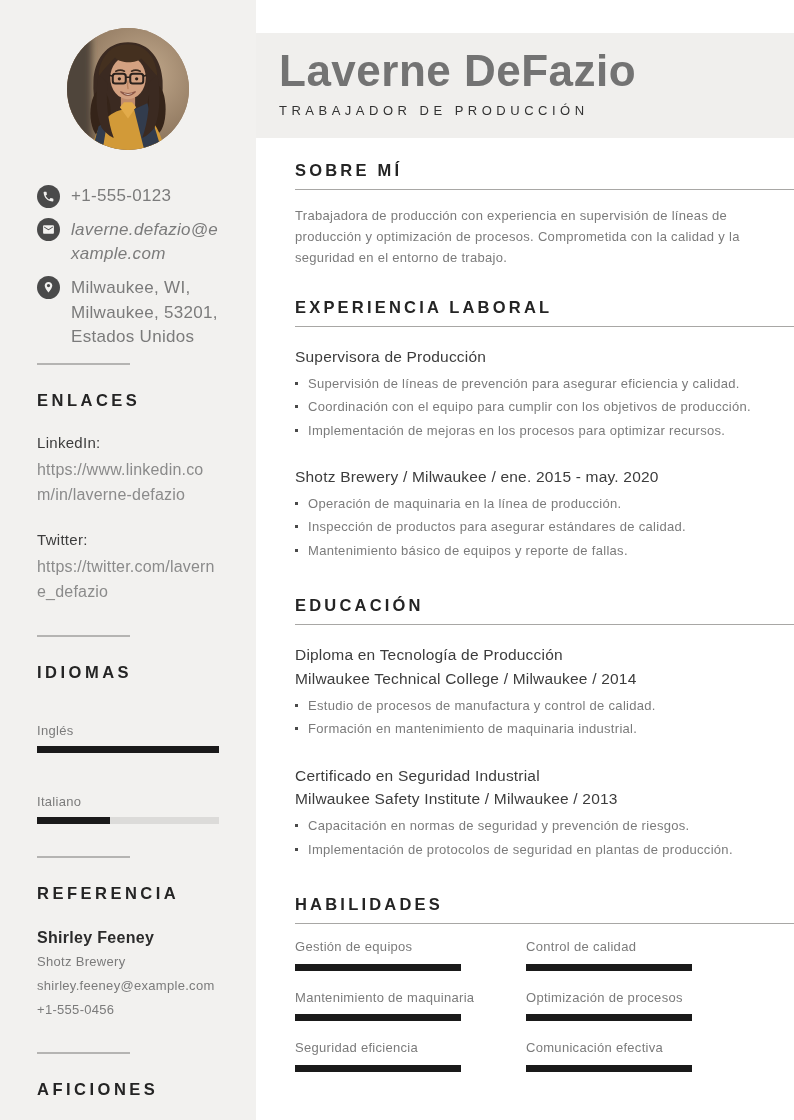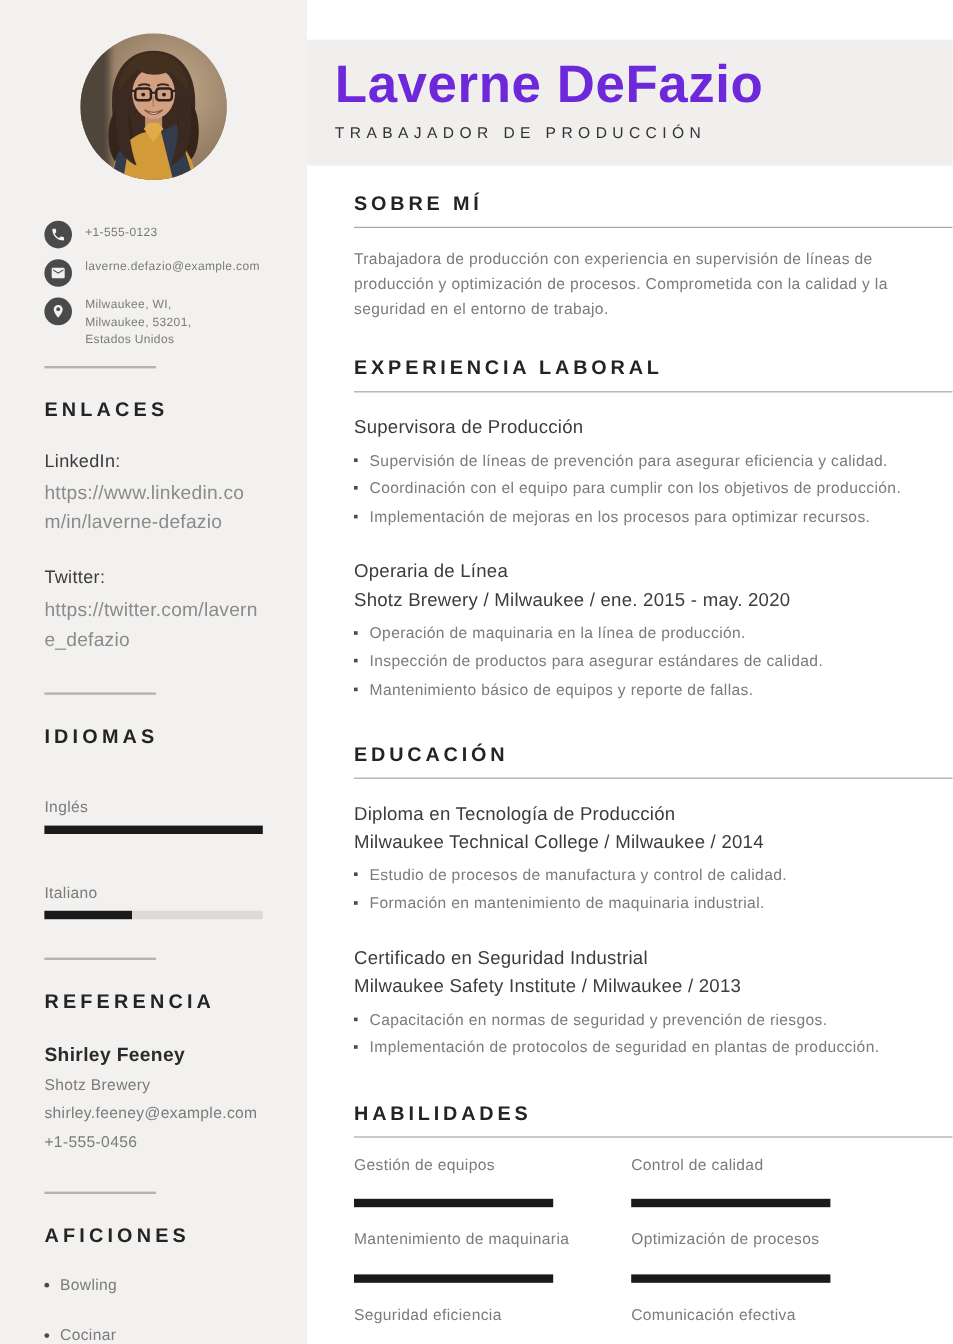--- a/index.html
+++ b/index.html
@@ -16,22 +16,22 @@
   
   .sidebar{position:absolute;left:0;top:0;width:256px;height:1120px;background:var(--sidebar-bg,#f2f1ef);padding:0 37px;}
   .photo{width:122px;height:122px;border-radius:50%;overflow:hidden;margin:28px auto 0;background:#a08467;}
   .photo svg{display:block;width:100%;height:100%;}
 
   .contact{margin-top:34px;display:flex;flex-direction:column;gap:9px;}
   .c-row{display:flex;gap:11px;align-items:flex-start;}
   .c-row.center{align-items:center;}
   .c-ic{width:23px;height:23px;border-radius:50%;background:var(--icon-bg,#4a4a4a);flex:0 0 23px;display:flex;align-items:center;justify-content:center;}
   .c-ic svg{width:13px;height:13px;fill:#f2f1ef;}
-  .c-text{font-size:10px;color:var(--body-text,#7b7b7b);line-height:1.45;letter-spacing:.3px;}
-  .c-text.brk{word-break:break-all;}
+  .c-text{font-size:17px;color:var(--body-text,#7b7b7b);line-height:1.45;letter-spacing:.3px;}
+  .c-text.brk{word-break:break-all;font-style:italic;}
 
   .divider{width:93px;border-top:2px solid var(--divider,#b5b4b2);}
   .dv1{margin-top:13px;} .dv2{margin-top:30px;} .dv3{margin-top:32px;} .dv4{margin-top:32px;}
 
   .side-head{font-size:16.5px;letter-spacing:3.5px;font-weight:700;color:var(--heading-text,#242424);margin-top:26px;}
 
   .link-label{font-size:15px;color:var(--dark-text,#3c3c3c);margin-top:24px;letter-spacing:.3px;}
   .link-url{font-size:16px;color:#8b8b8b;margin-top:7px;line-height:1.55;word-break:break-all;letter-spacing:.2px;}
 
   .lang-name{font-size:13px;color:var(--body-text,#7b7b7b);margin-top:41px;letter-spacing:.3px;}
@@ -41,39 +41,39 @@
   .ref-name{font-size:16px;font-weight:600;color:#2b2b2b;margin-top:26px;letter-spacing:.3px;}
   .ref-line{font-size:13px;color:var(--body-text,#7b7b7b);margin-top:6px;line-height:1.4;letter-spacing:.3px;}
 
   .hobby{font-size:13px;color:var(--body-text,#7b7b7b);line-height:1.6;margin-top:21px;letter-spacing:.3px;}
   .hobby:first-of-type{margin-top:26px;}
   .dot{display:inline-block;width:4px;height:4px;border-radius:50%;background:#4a4a4a;margin-right:9px;vertical-align:2px;}
 
   
   .main{position:absolute;left:256px;top:0;width:538px;height:1120px;background:var(--page-bg,#fff);}
   .band{margin-top:33px;background:var(--header-band-bg,#f0efed);padding:12px 20px 20px 23px;}
-  .name{font-size:44px;font-weight:800;color:#6d28d9;line-height:1.18;letter-spacing:.5px;}
+  .name{font-size:44px;font-weight:800;color:#737373;line-height:1.18;letter-spacing:.5px;}
   .subtitle{font-size:13px;letter-spacing:4.5px;color:#333;margin-top:6px;font-weight:500;}
 
   .content{padding-left:39px;}
   .sec-head{font-size:16.5px;letter-spacing:3.2px;font-weight:700;color:var(--heading-text,#242424);padding-bottom:9px;border-bottom:1px solid var(--rule,#a8a7a5);}
   .sec-about{margin-top:23px;} .sec-exp{margin-top:30px;} .sec-edu{margin-top:36px;} .sec-skills{margin-top:36px;}
 
   .about-text{font-size:13px;color:var(--body-text,#7b7b7b);line-height:1.62;margin-top:15px;max-width:472px;letter-spacing:.3px;}
 
   .job{margin-top:19px;}
   .job + .job{margin-top:26px;}
   .job-title{font-size:15.5px;color:var(--dark-text,#3c3c3c);line-height:1.4;letter-spacing:.2px;}
   .job-meta{font-size:15.5px;color:var(--dark-text,#3c3c3c);line-height:1.4;margin-top:2px;letter-spacing:.2px;}
   .bullets{margin-top:6px;}
   .bullet{display:flex;gap:10px;font-size:13px;color:var(--body-text,#7b7b7b);line-height:1.5;margin-top:4px;max-width:492px;letter-spacing:.3px;}
   .sq{flex:0 0 3px;width:3px;height:3px;background:#4a4a4a;margin-top:8px;}
 
   .skills-grid{display:grid;grid-template-columns:231px auto;row-gap:18px;margin-top:14px;}
-  .skill{display:flex;flex-direction:column;justify-content:flex-end;gap:12px;}
+  .skill{display:flex;flex-direction:column;justify-content:flex-end;}
   .skill-name{font-size:13px;color:var(--body-text,#7b7b7b);line-height:1.35;max-width:180px;letter-spacing:.3px;}
   .skill-bar-track{margin-top:8px;width:166px;height:7px;background:var(--bar-fill,#1a1a1a);}
   .skill-bar-fill{height:100%;background:var(--bar-fill,#1a1a1a);}
 </style>
 </head>
 <body>
 
 <div class="page">
 
   <aside class="sidebar">
@@ -222,21 +222,20 @@
                 <span>Coordinación con el equipo para cumplir con los objetivos de producción.</span>
               </div>
             <div class="bullet">
                 <span class="sq"></span>
                 <span>Implementación de mejoras en los procesos para optimizar recursos.</span>
               </div>
           </div>
         </div>
 
         <div class="job">
-          <div class="job-title">Operaria de Línea</div>
           <div class="job-meta">Shotz Brewery / Milwaukee / ene. 2015 - may. 2020</div>
           <div class="bullets">
             <div class="bullet">
                 <span class="sq"></span>
                 <span>Operación de maquinaria en la línea de producción.</span>
               </div>
             <div class="bullet">
                 <span class="sq"></span>
                 <span>Inspección de productos para asegurar estándares de calidad.</span>
               </div>

